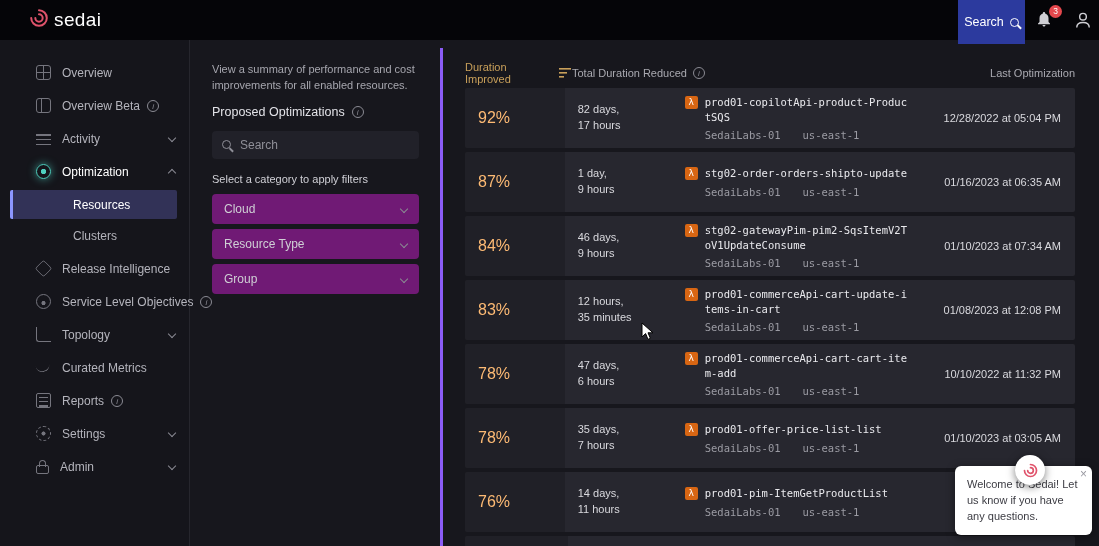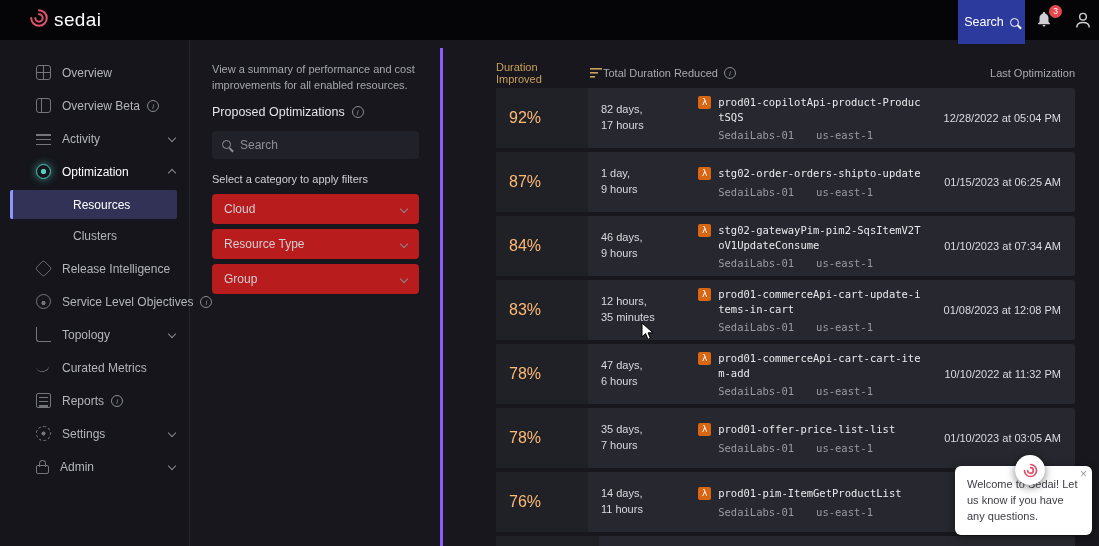--- a/index.html
+++ b/index.html
@@ -53,30 +53,30 @@
 
   
   .filterpane { position:absolute; top:48px; left:191px; bottom:0; width:252px; background:#17171d; border-right:3px solid #8b5cf6; padding:8px 21px 0 21px; z-index:4; }
   .summary { font-size:11px; color:#a6a6ae; line-height:1.45; margin-top:6px; }
   .pane-title-row { display:flex; align-items:center; margin-top:11px; }
   .pane-title { font-size:12.5px; color:#e3e3e8; }
   .search-box { margin-top:12px; height:28px; background:#212129; border-radius:4px; display:flex; align-items:center; gap:9px; padding:0 10px; }
   .search-box input { flex:1; background:transparent; border:none; outline:none; color:#d5d5da; font-size:12px; font-family:"Liberation Sans",sans-serif; }
   .search-box input::placeholder { color:#8f8f98; }
   .hint { font-size:11px; color:#d0d0d6; margin:14px 0 9px; }
-  .dropdown { height:30px; background:#b91c1c; border-radius:4px; display:flex; align-items:center; justify-content:space-between; padding:0 12px; margin-bottom:5px; font-size:12px; color:#cfcfd5; cursor:pointer; }
+  .dropdown { height:30px; background:#701a75; border-radius:4px; display:flex; align-items:center; justify-content:space-between; padding:0 12px; margin-bottom:5px; font-size:12px; color:#cfcfd5; cursor:pointer; }
   .dropdown .chev { margin:0; }
 
   .mag-ic { width:9px; height:9px; border:1.5px solid #8f8f98; border-radius:50%; position:relative; flex:0 0 auto; display:inline-block; }
   .mag-ic::after { content:""; position:absolute; width:5px; height:1.5px; background:#8f8f98; transform:rotate(45deg); right:-4px; bottom:-2px; }
   .mag-ic.light, .mag-ic.light::after { border-color:#fff; }
   .mag-ic.light::after { background:#fff; }
 
   
-  .main { position:absolute; top:40px; left:444px; right:0; bottom:0; background:#17171d; padding:24px 24px 0 52px; }
+  .main { position:absolute; top:40px; left:444px; right:0; bottom:0; background:#17171d; padding:24px 24px 0 21px; }
   .thead { display:flex; align-items:center; height:18px; margin-bottom:6px; }
   .th-improved { width:107px; color:#c9a05a; font-size:11px; display:flex; align-items:center; gap:6px; }
   .sort-ic { width:13px; height:10px; flex:0 0 auto;
     background:linear-gradient(#c9a05a,#c9a05a) 0 0/12px 1.6px no-repeat,
                linear-gradient(#c9a05a,#c9a05a) 0 4px/8px 1.6px no-repeat,
                linear-gradient(#c9a05a,#c9a05a) 0 8px/5px 1.6px no-repeat; }
   .th-total { flex:1; color:#a9a9b0; font-size:11px; display:flex; align-items:center; }
   .th-total .info-ic { margin-left:6px; }
   .th-last { color:#a9a9b0; font-size:11px; }
 
@@ -265,21 +265,21 @@
       <div class="c-res">
         <div class="res-top">
           <span class="lam">λ</span>
           <span class="res-name">stg02-order-orders-shipto-update</span>
         </div>
         <div class="res-sub">
           <span>SedaiLabs-01</span>
           <span>us-east-1</span>
         </div>
       </div>
-      <div class="c-date">01/15/2023 at 06:25 AM</div>
+      <div class="c-date">01/16/2023 at 06:35 AM</div>
     </div>
 
     <div class="row">
       <div class="c-pct">84%</div>
       <div class="c-dur">
         <span>46 days,</span>
           <span>9 hours</span>
       </div>
       <div class="c-res">
         <div class="res-top">

